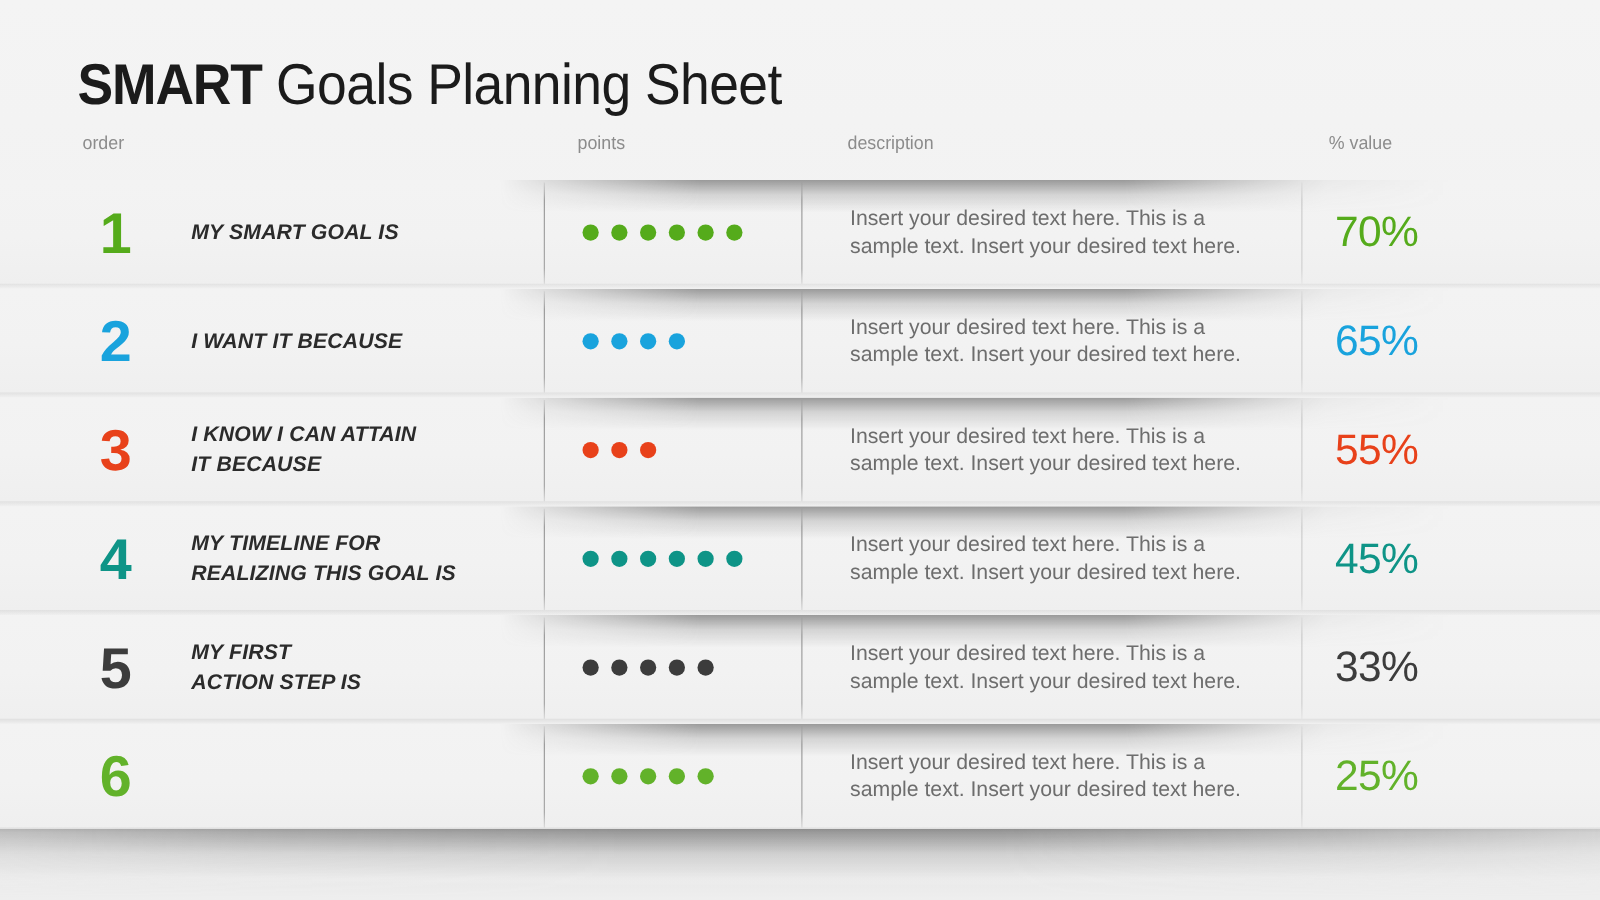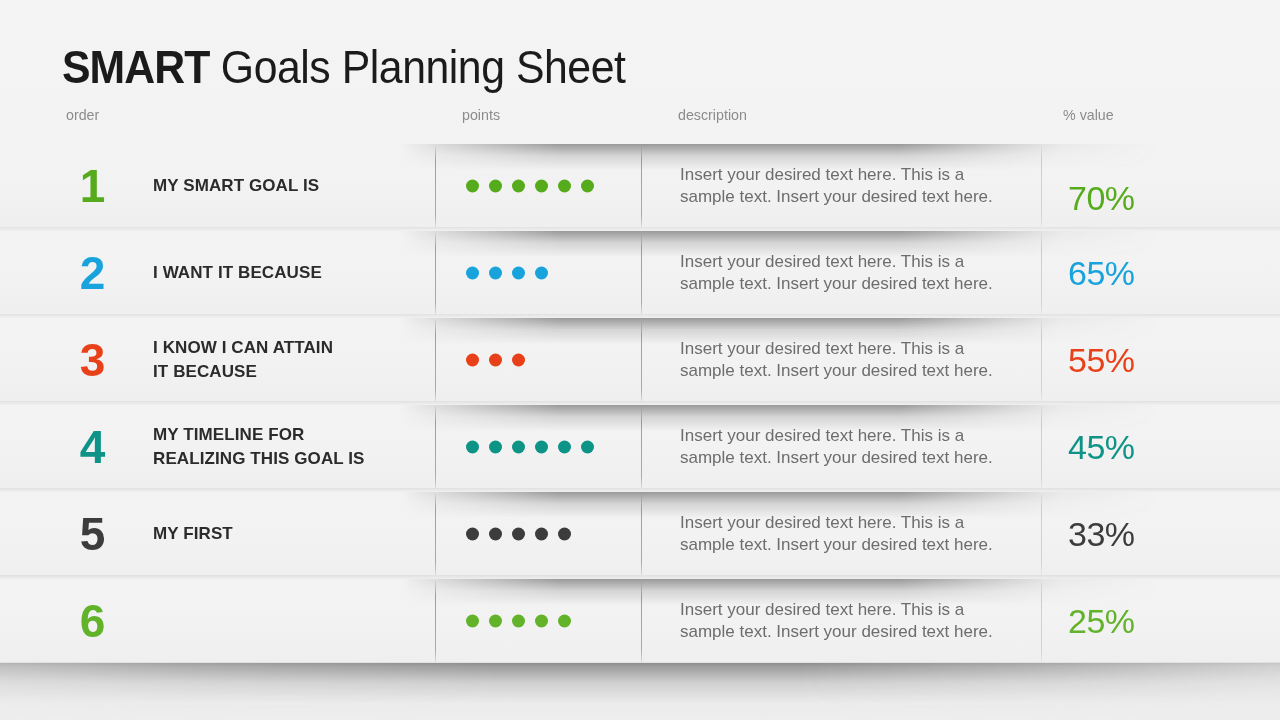--- a/index.html
+++ b/index.html
@@ -155,20 +155,21 @@
     position: absolute;
     left: 153px;
     top: 50%;
     transform: translateY(-50%);
     width: 275px;
     font-size: 17px;
     font-weight: bold;
     line-height: 24px;
     color: #2b2b2b;
     letter-spacing: 0.1px;
+    font-style: italic;
   }
   .label .l2 { display: block; }
 
   .points {
     position: absolute;
     left: 466px;
     top: 50%;
     transform: translateY(-50%);
     display: flex;
     gap: 10px;
@@ -253,21 +254,21 @@
         <div class="label"><span>MY SMART GOAL IS</span></div>
         <div class="points">
           <span class="dot" style="background: rgb(85, 171, 27);"></span>
           <span class="dot" style="background: rgb(85, 171, 27);"></span>
           <span class="dot" style="background: rgb(85, 171, 27);"></span>
           <span class="dot" style="background: rgb(85, 171, 27);"></span>
           <span class="dot" style="background: rgb(85, 171, 27);"></span>
           <span class="dot" style="background: rgb(85, 171, 27);"></span>
         </div>
         <div class="desc">Insert your desired text here. This is a sample text. Insert your desired text here.</div>
-        <div class="value" style="color: rgb(85, 171, 27); margin-top: 12px;">70%</div>
+        <div class="value" style="color: rgb(85, 171, 27);">70%</div>
       </div>
       <div class="row">
         <div class="shadow-band"></div>
         <div class="bottom-edge"></div>
         <div class="divider div-1"></div>
         <div class="divider div-2"></div>
         <div class="divider div-3"></div>
         <div class="num" style="color: rgb(25, 163, 221);">2</div>
         <div class="label"><span>I WANT IT BECAUSE</span></div>
         <div class="points">
@@ -314,21 +315,21 @@
         <div class="desc">Insert your desired text here. This is a sample text. Insert your desired text here.</div>
         <div class="value" style="color: rgb(14, 148, 135);">45%</div>
       </div>
       <div class="row">
         <div class="shadow-band"></div>
         <div class="bottom-edge"></div>
         <div class="divider div-1"></div>
         <div class="divider div-2"></div>
         <div class="divider div-3"></div>
         <div class="num" style="color: rgb(60, 60, 60);">5</div>
-        <div class="label"><span>MY FIRST</span></div>
+        <div class="label"><span>MY FIRST</span><span class="l2">ACTION STEP IS</span></div>
         <div class="points">
           <span class="dot" style="background: rgb(60, 60, 60);"></span>
           <span class="dot" style="background: rgb(60, 60, 60);"></span>
           <span class="dot" style="background: rgb(60, 60, 60);"></span>
           <span class="dot" style="background: rgb(60, 60, 60);"></span>
           <span class="dot" style="background: rgb(60, 60, 60);"></span>
         </div>
         <div class="desc">Insert your desired text here. This is a sample text. Insert your desired text here.</div>
         <div class="value" style="color: rgb(60, 60, 60);">33%</div>
       </div>

